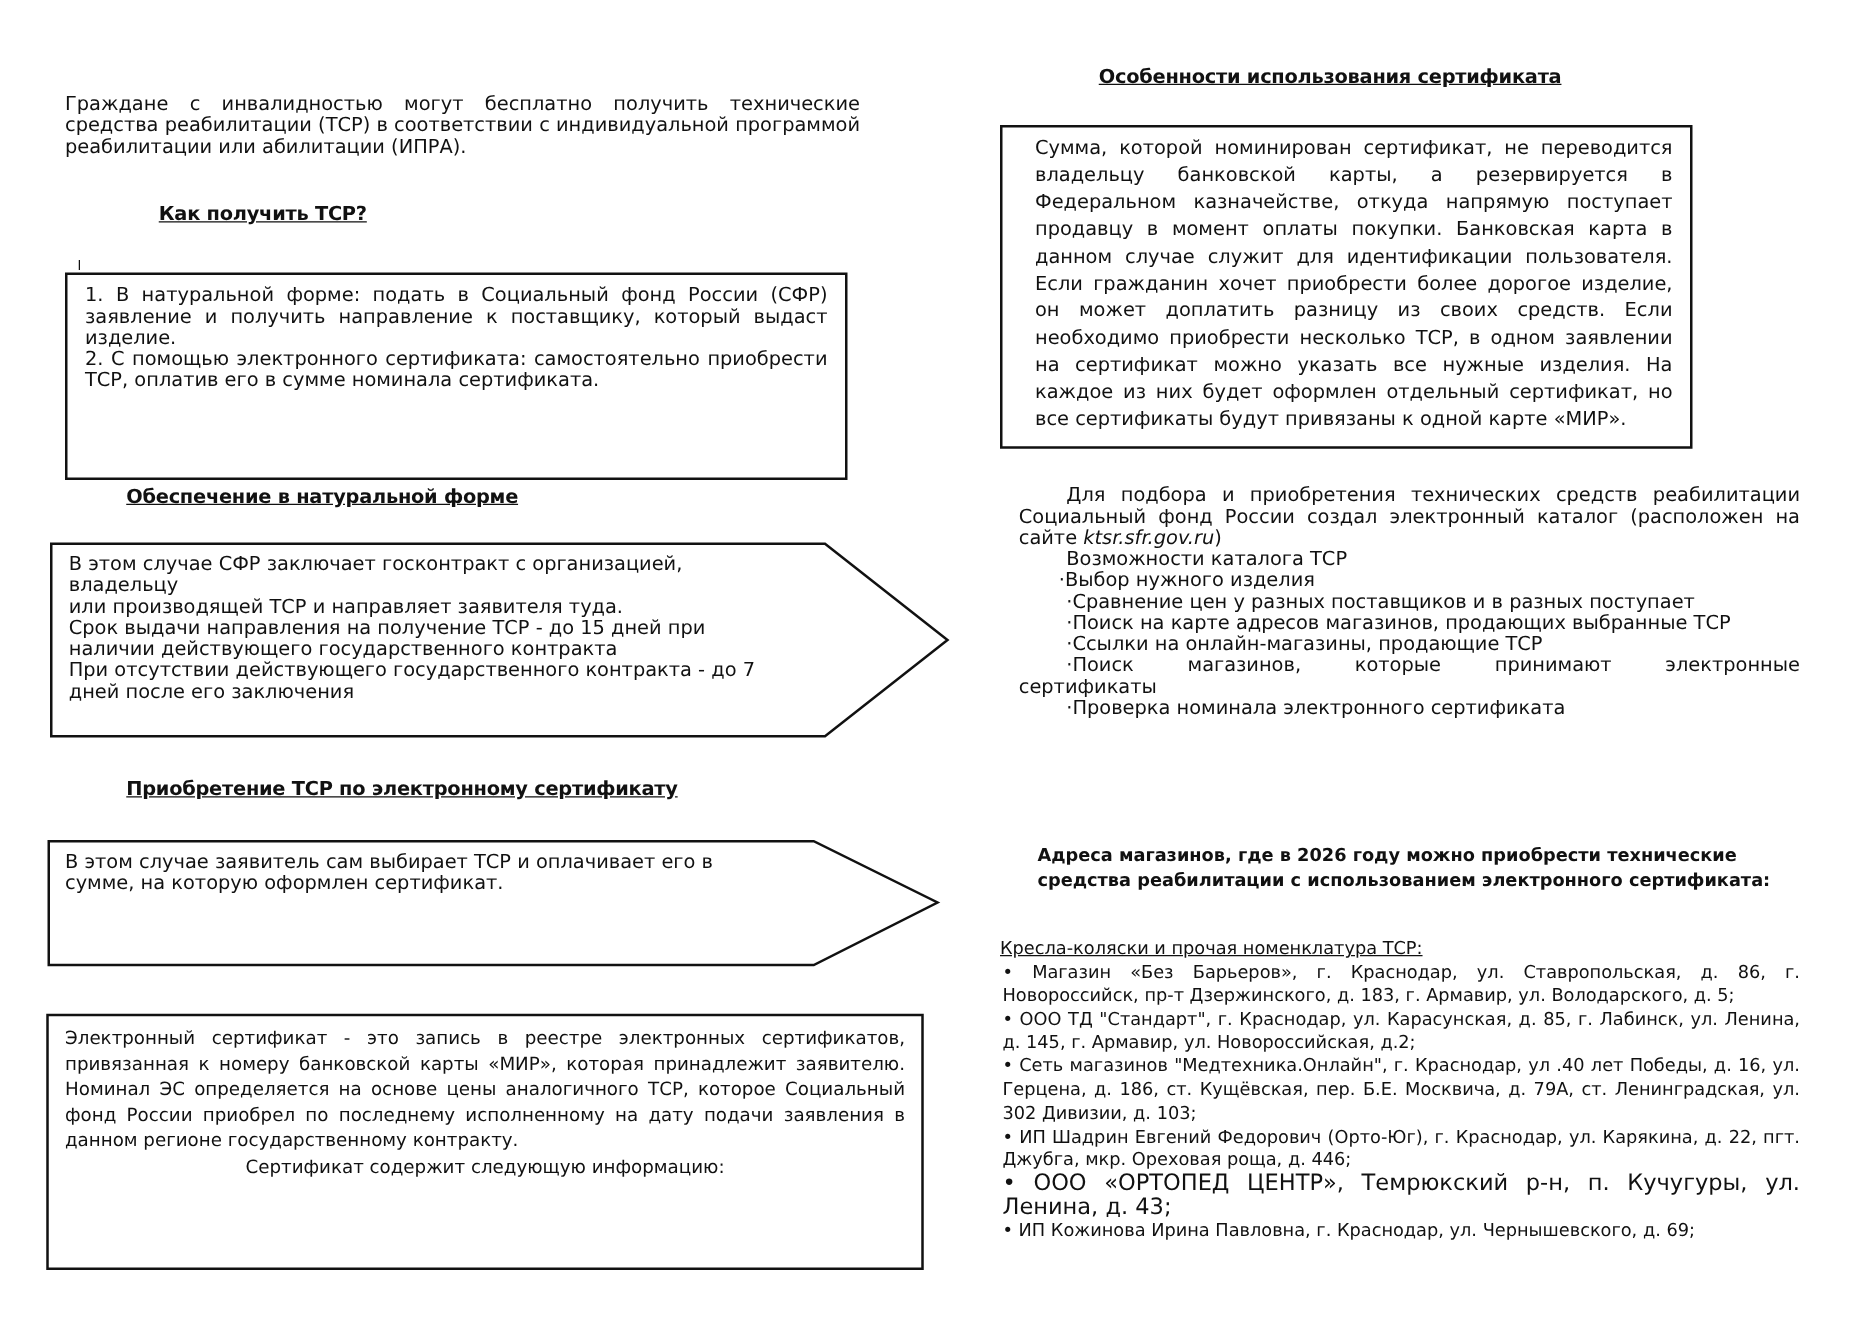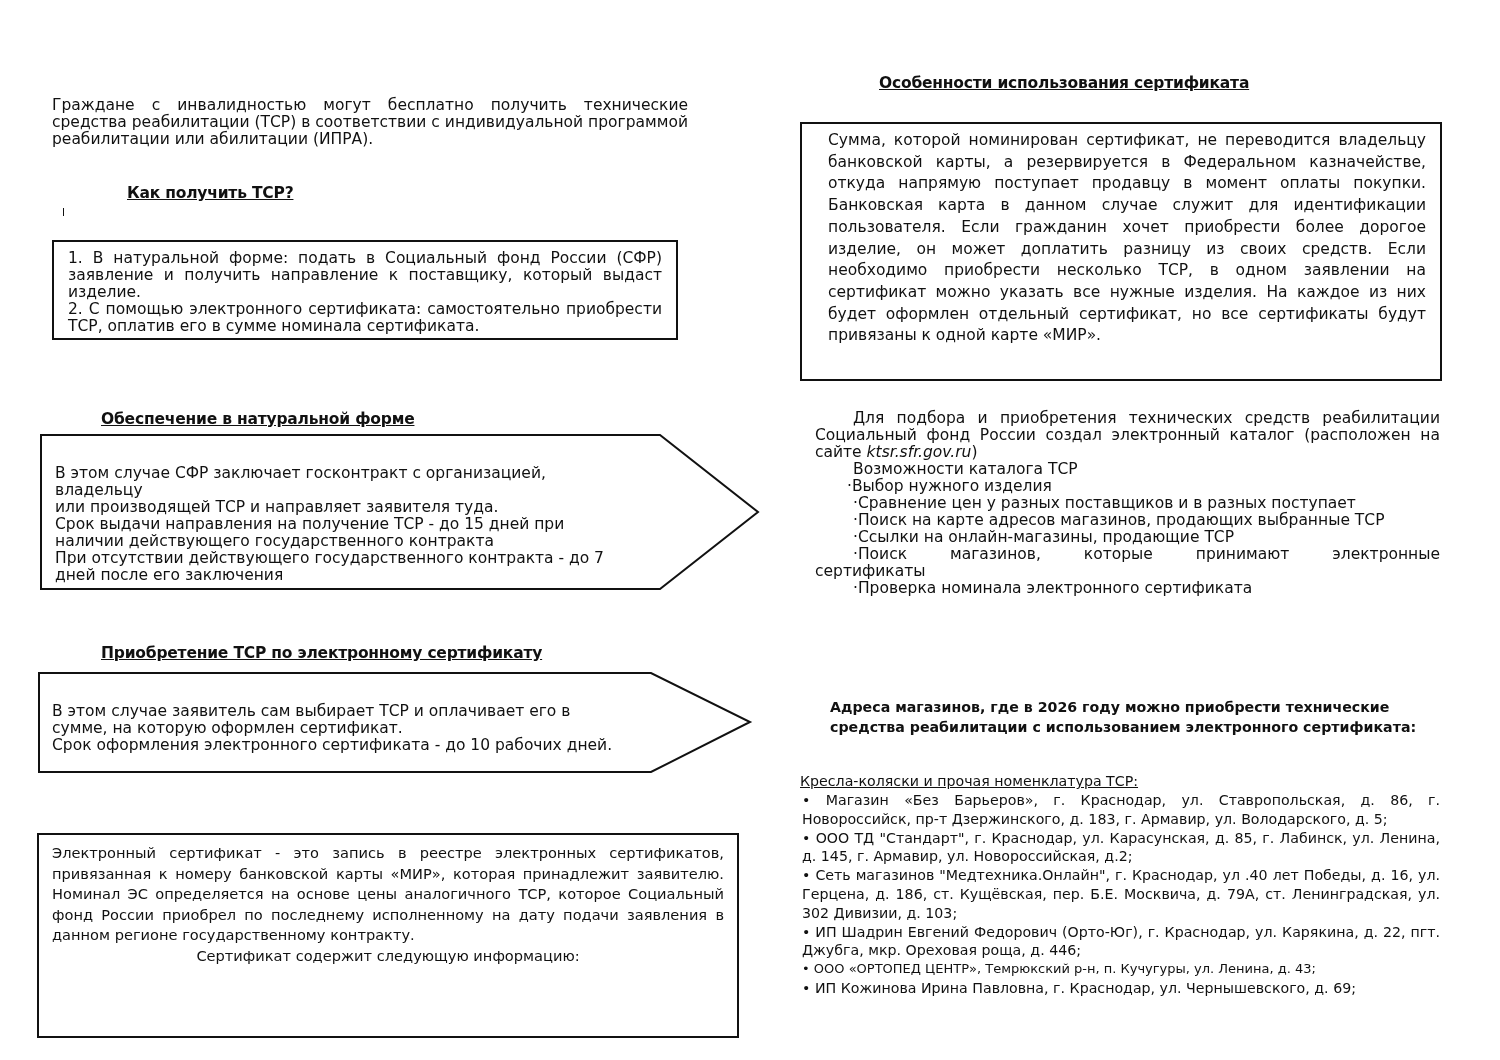--- a/index.html
+++ b/index.html
@@ -1,20 +1,20 @@
 <!DOCTYPE html>
 <html><head>
 <meta charset="utf-8">
 <style>
   html, body { margin: 0; padding: 0; background: #ffffff; }
   body {
     width: 1500px; height: 1060px; position: relative; overflow: hidden;
     font-family: "DejaVu Sans", sans-serif; color: #111111;
   }
-  .abs { position: absolute; margin-top: 22px; }
+  .abs { position: absolute; }
   .txt { font-size: 15.5px; line-height: 17px; }
   .justify { text-align: justify; text-align-last: auto; }
   .heading {
     font-weight: bold; text-decoration: underline; font-size: 15.5px;
     white-space: nowrap; letter-spacing: -0.2px;
   }
   .box { border: 2px solid #111; box-sizing: border-box; background: #fff; }
   .line { display: block; }
   .arrow-svg { position: absolute; overflow: visible; }
   .clip { overflow: hidden; }
@@ -27,21 +27,21 @@
 </style>
 </head>
 <body>
 
 <div class="abs txt justify" style="left:52px; top:75px; width:636px;">Граждане с инвалидностью могут бесплатно получить технические средства реабилитации (ТСР) в соответствии с индивидуальной программой реабилитации или абилитации (ИПРА).</div>
 
 <div class="abs heading" style="left:127px; top:162px;">Как получить ТСР?</div>
 
 <div class="tick" style="left:63px; top:208px; height:8px;"></div>
 
-<div class="abs box" style="left:52px; top:218px; width:626px; height:100px; padding:8px 14px 0 14px;">
+<div class="abs box" style="left:52px; top:218px; width:626px; height:166px; padding:8px 14px 0 14px;">
   <div class="txt justify">1. В натуральной форме: подать в Социальный фонд России (СФР) заявление и получить направление к поставщику, который выдаст изделие.</div>
   <div class="txt justify">2. С помощью электронного сертификата: самостоятельно приобрести ТСР, оплатив его в сумме номинала сертификата.</div>
 </div>
 
 <div class="abs heading" style="left:101px; top:388px;">Обеспечение в натуральной форме</div>
 
 <svg class="arrow-svg" style="left:40px; top:434px;" width="722" height="160">
   <polygon points="1,1 620,1 718,78 620,155 1,155" fill="#fff" stroke="#111" stroke-width="2"></polygon>
 </svg>
 <div class="abs clip" style="left:55px; top:443px; width:640px; height:141px;">
@@ -55,31 +55,30 @@
 </div>
 
 <div class="abs heading" style="left:101px; top:622px;">Приобретение ТСР по электронному сертификату</div>
 
 <svg class="arrow-svg" style="left:38px; top:672px;" width="716" height="104">
   <polygon points="1,1 613,1 712,50 613,100 1,100" fill="#fff" stroke="#111" stroke-width="2"></polygon>
 </svg>
 <div class="abs" style="left:52px; top:681px; width:660px;">
   <span class="line txt">В этом случае заявитель сам выбирает ТСР и оплачивает его в</span>
   <span class="line txt">сумме, на которую оформлен сертификат.</span>
-  <span class="line txt">Срок оформления электронного сертификата - до 10 рабочих дней.</span>
 </div>
 
 <div class="abs box" style="left:37px; top:811px; width:702px; height:205px; padding:8px 13px 0 13px;">
   <div class="txt justify" style="font-size:14.6px; line-height:20.6px;">Электронный сертификат - это запись в реестре электронных сертификатов, привязанная к номеру банковской карты «МИР», которая принадлежит заявителю. Номинал ЭС определяется на основе цены аналогичного ТСР, которое Социальный фонд России приобрел по последнему исполненному на дату подачи заявления в данном регионе государственному контракту.</div>
   <div class="txt" style="font-size:14.6px; line-height:20.6px;text-align:center;">Сертификат содержит следующую информацию:</div>
 </div>
 
 <div class="abs heading" style="left:879px; top:52px;">Особенности использования сертификата</div>
 
-<div class="abs box" style="left:800px; top:100px; width:642px; height:259px; padding:6px 14px 0 26px;">
+<div class="abs box" style="left:800px; top:100px; width:554px; height:259px; padding:6px 14px 0 26px;">
   <div class="txt justify" style="line-height:21.7px;">Сумма, которой номинирован сертификат, не переводится владельцу банковской карты, а резервируется в Федеральном казначействе, откуда напрямую поступает продавцу в момент оплаты покупки. Банковская карта в данном случае служит для идентификации пользователя. Если гражданин хочет приобрести более дорогое изделие, он может доплатить разницу из своих средств. Если необходимо приобрести несколько ТСР, в одном заявлении на сертификат можно указать все нужные изделия. На каждое из них будет оформлен отдельный сертификат, но все сертификаты будут привязаны к одной карте «МИР».</div>
 </div>
 
 <div class="abs" style="left:815px; top:388px; width:625px;">
   <div class="txt justify" style="text-indent:38px;"><span>Для подбора и приобретения технических средств реабилитации Социальный фонд России создал электронный каталог (расположен на сайте </span><span class="italic">ktsr.sfr.gov.ru</span><span>)</span></div>
   <div class="txt" style="padding-left:38px;">Возможности каталога ТСР</div>
   <div class="txt" style="padding-left:32px;">·Выбор нужного изделия</div>
   <div class="txt" style="padding-left:38px;">·Сравнение цен у разных поставщиков и в разных поступает</div>
   <div class="txt justify" style="text-indent:38px;">·Поиск на карте адресов магазинов, продающих выбранные ТСР</div>
   <div class="txt" style="padding-left:38px;">·Ссылки на онлайн-магазины, продающие ТСР</div>
@@ -89,15 +88,15 @@
 
 <div class="abs center bold" style="left:830px; top:676px; width:610px; font-size:14.2px; line-height:19.6px;">Адреса магазинов, где в 2026 году можно приобрести технические средства реабилитации с использованием электронного сертификата:</div>
 
 <div class="abs center underline" style="left:800px; top:750px; width:640px; font-size:14.2px; line-height:19px;">Кресла-коляски и прочая номенклатура ТСР:</div>
 
 <div class="abs" style="left:802px; top:769px; width:638px;">
   <div class="justify" style="font-size:14.2px; line-height:18.8px;">• Магазин «Без Барьеров», г. Краснодар, ул. Ставропольская, д. 86, г. Новороссийск, пр-т Дзержинского, д. 183, г. Армавир, ул. Володарского, д. 5;</div>
   <div class="justify" style="font-size:14.2px; line-height:18.8px;">• ООО ТД "Стандарт", г. Краснодар, ул. Карасунская, д. 85, г. Лабинск, ул. Ленина, д. 145, г. Армавир, ул. Новороссийская, д.2;</div>
   <div class="justify" style="font-size:14.2px; line-height:18.8px;">• Сеть магазинов "Медтехника.Онлайн", г. Краснодар, ул .40 лет Победы, д. 16, ул. Герцена, д. 186, ст. Кущёвская, пер. Б.Е. Москвича, д. 79А, ст. Ленинградская, ул. 302 Дивизии, д. 103;</div>
   <div class="justify" style="font-size:14.2px; line-height:18.8px;">• ИП Шадрин Евгений Федорович (Орто-Юг), г. Краснодар, ул. Карякина, д. 22, пгт. Джубга, мкр. Ореховая роща, д. 446;</div>
-  <div class="justify" style="font-size:13px; line-height:18.8px;">• ООО «ОРТОПЕД ЦЕНТР», Темрюкский р-н, п. Кучугуры, ул. Ленина, д. 43;</div>
+  <div class="justify" style="font-size:18px; line-height:18.8px;">• ООО «ОРТОПЕД ЦЕНТР», Темрюкский р-н, п. Кучугуры, ул. Ленина, д. 43;</div>
   <div class="justify" style="font-size:14.2px; line-height:18.8px;">• ИП Кожинова Ирина Павловна, г. Краснодар, ул. Чернышевского, д. 69;</div>
 </div>
 
 </body></html>

